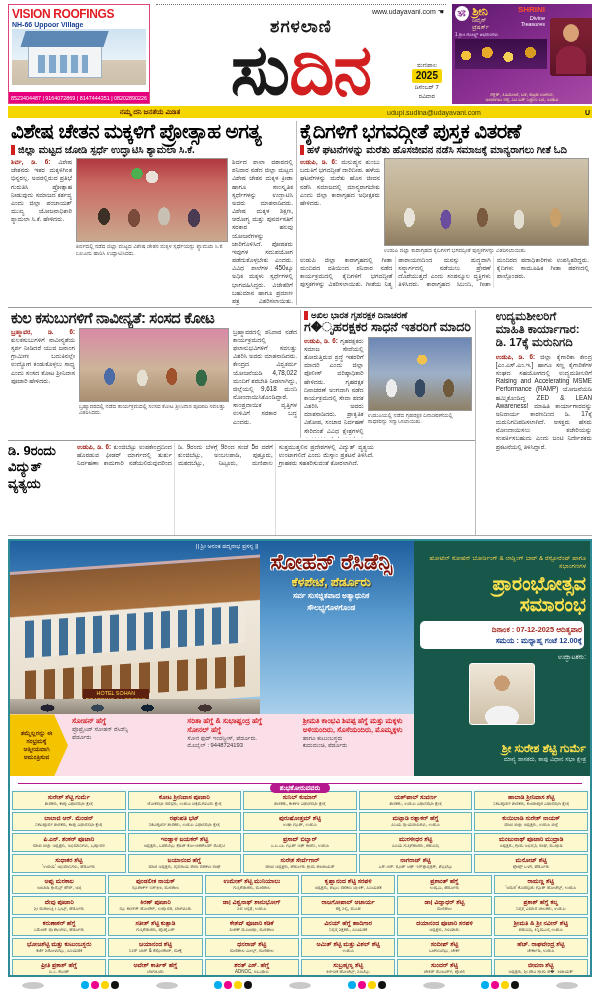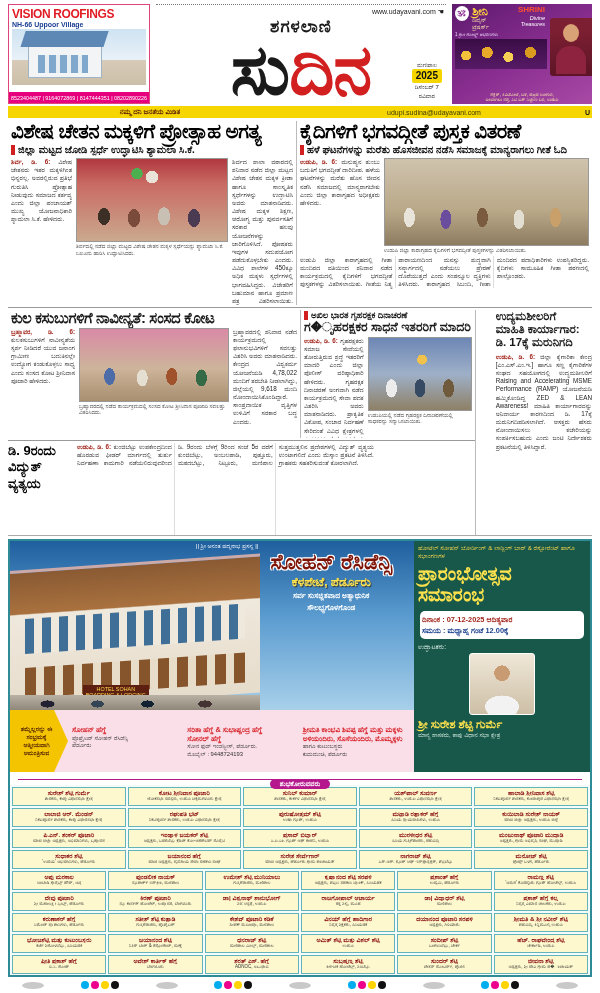--- a/index.html
+++ b/index.html
@@ -126,37 +126,37 @@
     radial-gradient(ellipse 10px 5px at 15% 60%,#223 70%,transparent 71%),
     radial-gradient(ellipse 9px 5px at 35% 60%,#345 70%,transparent 71%),
     radial-gradient(ellipse 9px 5px at 55% 60%,#123 70%,transparent 71%),
     radial-gradient(ellipse 10px 5px at 78% 60%,#433 70%,transparent 71%),
     linear-gradient(#b9b2a4,#8f887a);z-index:3}
   .adtitle{position:absolute;right:8px;top:10px;width:37%;text-align:center}
   .adtitle .t{font-size:21px;font-weight:900;color:#7e1408;line-height:1;
     text-shadow:1px 1px 0 #fff,-1px -1px 0 #fff,1px -1px 0 #fff,-1px 1px 0 #fff}
   .adtitle .p{font-size:12px;font-weight:900;color:#ffe34d;margin-top:3px;text-shadow:1px 1px 1px #333}
   .adtitle .g1,.adtitle .g2{font-size:7.5px;font-weight:bold;color:#fff;margin-top:2px}
-  .gp{width:176px;background:#17584a;color:#fff;text-align:left;padding:3px 4px;display:flex;flex-direction:column;overflow:hidden}
+  .gp{width:176px;background:#17584a;color:#fff;text-align:right;padding:13px 4px;display:flex;flex-direction:column;overflow:hidden}
   .gp .top{font-size:6.2px;color:#ffd94d;line-height:1.25}
   .gp .big{font-size:19px;font-weight:900;color:#ffe34d;line-height:1.15;margin-top:3px}
   .gp .box{background:#fff;border-radius:5px;margin:5px 2px 3px;padding:3px 2px;font-size:7.4px;font-weight:bold;line-height:1.5}
   .gp .box .d1{color:#a3261d}
   .gp .box .d2{color:#1b3f8f}
   .gp .udg{font-size:6.5px;color:#e9f5ef;margin-top:1px}
   .portrait{width:66px;height:62px;margin:2px auto;border-radius:3px;background:
     radial-gradient(circle 11px at 50% 32%,#c99b72 70%,transparent 71%),
     radial-gradient(ellipse 24px 16px at 50% 88%,#f2f2f2 70%,transparent 71%),
     linear-gradient(180deg,#efe7d8,#cdbfa6);border:1px solid #fff}
-  .gp .name{color:#ffe34d;font-weight:900;font-size:11px;margin-top:1px}
+  .gp .name{color:#ffe34d;font-weight:900;font-size:11px;margin-top:15px}
   .gp .nsub{font-size:6.2px;color:#d8efe4}
   .invite{display:flex;height:62px;background:#fbdfe8;align-items:stretch;overflow:hidden}
   .arrow{width:58px;background:#f5c400;clip-path:polygon(0 0,76% 0,100% 50%,76% 100%,0 100%);
     font-size:6.2px;font-weight:bold;color:#5c2c00;display:flex;align-items:center;padding:2px 8px 2px 3px;text-align:center;line-height:1.3}
-  .inv{flex:1;padding:16px 4px;font-size:5.8px;line-height:1.3;overflow:hidden}
+  .inv{flex:1;padding:3px 4px;font-size:5.8px;line-height:1.3;overflow:hidden}
   .inv .nm{color:#d61f26;font-weight:bold;font-size:7.2px;line-height:1.2}
   .inv .ln{color:#333}
   .pillrow{height:13px;position:relative;text-align:center;background:#fff}
   .pillrow::before{content:"";position:absolute;left:8px;right:8px;top:50%;border-top:1px solid #b5178c}
   .pill{position:relative;display:inline-block;background:#b5178c;color:#fff;font-size:6.8px;font-weight:bold;
     padding:1px 10px;border-radius:8px;z-index:1}
   .wg{padding:2px 2px 1px;display:flex;flex-direction:column;gap:2px;background:#f4fbfb}
   .wrow{display:flex;gap:2px;height:19px}
   .wrow .cell{flex:1;background:#fdf8cd;border:1px solid #62b3ba;text-align:center;overflow:hidden;padding:1px 1px 0}
   .cell .n{font-size:6.2px;font-weight:bold;color:#8d1115;line-height:1.15;white-space:nowrap;overflow:hidden}

